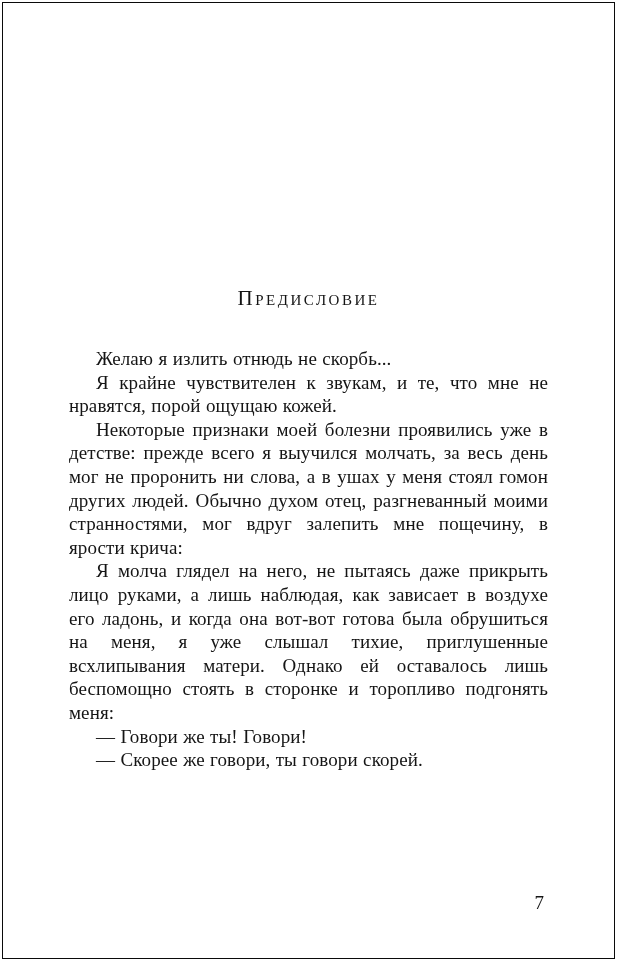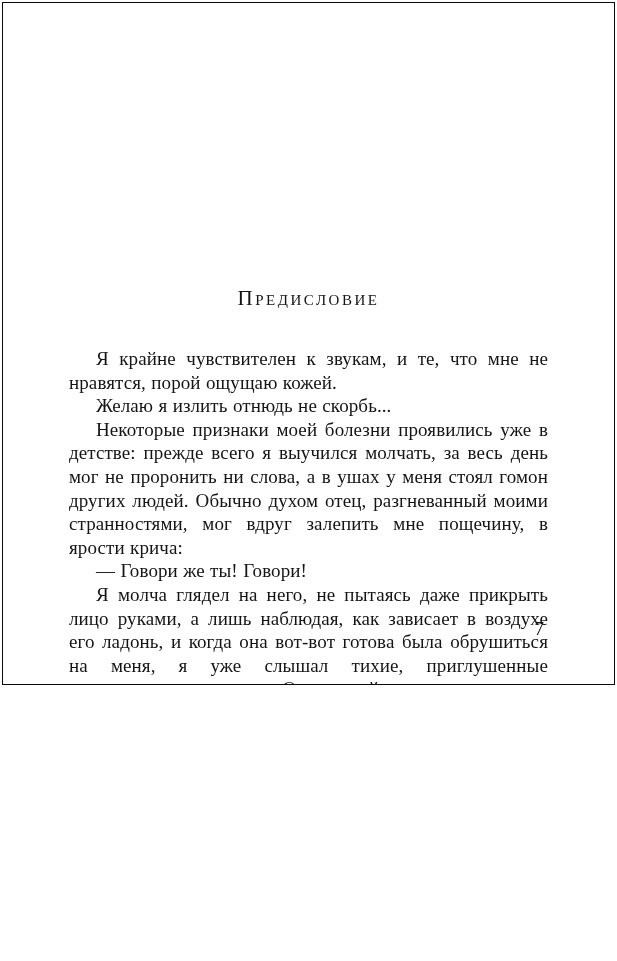--- a/index.html
+++ b/index.html
@@ -4,21 +4,21 @@
 <style>
   html, body {
     margin: 0;
     padding: 0;
     background: #ffffff;
   }
   .page {
     position: relative;
     box-sizing: border-box;
     width: 613px;
-    height: 683px;
+    height: 957px;
     margin: 2px;
     border: 1px solid #0a0a0a;
     background: #ffffff;
     font-family: "Liberation Serif", "DejaVu Serif", serif;
     color: #151515;
     overflow: hidden;
   }
   .content {
     position: absolute;
     left: 66px;
@@ -54,27 +54,28 @@
     color: #151515;
   }
 </style>
 </head>
 <body>
 
 <div class="page">
   <div class="content">
     <h1 class="title">Предисловие</h1>
 
+    <p class="para">Желаю я излить отнюдь не скорбь...</p>
+
     <p class="para">Я крайне чувствителен к звукам, и те, что мне не нравятся, порой ощущаю кожей.</p>
-
-    <p class="para">Желаю я излить отнюдь не скорбь...</p>
 
     <p class="para">Некоторые признаки моей болезни проявились уже в детстве: прежде всего я выучился молчать, за весь день мог не проронить ни слова, а в ушах у меня стоял гомон других людей. Обычно духом отец, разгневанный моими странностями, мог вдруг залепить мне пощечину, в ярости крича:</p>
 
+    <p class="para">Я молча глядел на него, не пытаясь даже прикрыть лицо руками, а лишь наблюдая, как зависает в воздухе его ладонь, и когда она вот-вот готова была обрушиться на меня, я уже слышал тихие, приглушенные всхлипывания матери. Однако ей оставалось лишь беспомощно стоять в сторонке и торопливо подгонять меня:</p>
+
     <p class="para">— Говори же ты! Говори!</p>
 
-    <p class="para">Я молча глядел на него, не пытаясь даже прикрыть лицо руками, а лишь наблюдая, как зависает в воздухе его ладонь, и когда она вот-вот готова была обрушиться на меня, я уже слышал тихие, приглушенные всхлипывания матери. Однако ей оставалось лишь беспомощно стоять в сторонке и торопливо подгонять меня:</p>
-
+    <p class="para">— Скорее же говори, ты говори скорей.</p>
 
   </div>
 
   <div class="page-number">7</div>
 </div>
 
 </body></html>

